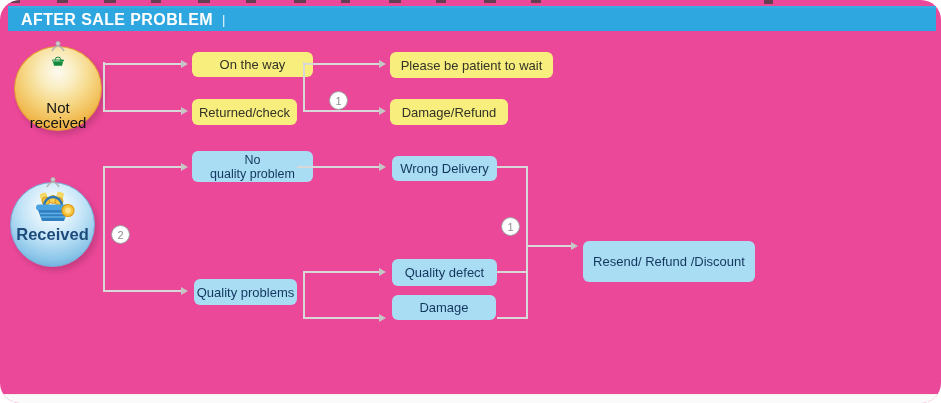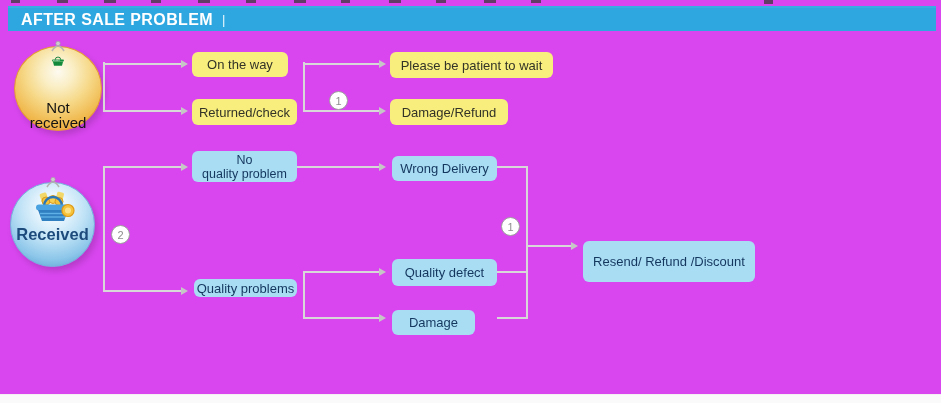--- a/index.html
+++ b/index.html
@@ -1,18 +1,19 @@
 <!DOCTYPE html>
 <html><head>
 <meta charset="utf-8">
 <style>
   html,body{margin:0;padding:0;background:#ffffff;}
   .canvas{
-    position:relative;width:941px;height:403px;background:#d946ef;overflow:hidden;
+    position:relative;width:941px;height:403px;background:#ec4899;overflow:hidden;
     font-family:"Liberation Sans",sans-serif;
+    border-radius:20px;
   }
   
   .crop-dash{position:absolute;top:0;height:3px;background:#3a3a3a;opacity:.75;}
   
   .header-bar{
     position:absolute;left:8px;top:6px;width:928px;height:25px;background:#2EA7E0;
     display:flex;align-items:center;padding-left:13px;box-sizing:border-box;gap:9px;
     border-top:2px solid #38ade4;
   }
   .header-title{color:#ffffff;font-size:16px;font-weight:800;letter-spacing:.4px;white-space:nowrap;}
@@ -135,21 +136,21 @@
     </svg>
     <div class="sphere-label sphere-label-blue">Received</div>
   </div>
 
   <div class="vline" style="left:103px;top:62px;height:50px"></div>
   <div class="hline" style="left:103px;top:63px;width:78px"></div>
   <div class="arrow-right" style="left:181px;top:60px"></div>
   <div class="hline" style="left:103px;top:110px;width:78px"></div>
   <div class="arrow-right" style="left:181px;top:107px"></div>
 
-  <div class="node node-yellow" style="left:192px;top:52px;width:96px;height:25px">
+  <div class="node node-yellow" style="left:192px;top:52px;width:121px;height:25px">
     <span>On the way</span>
   </div>
   <div class="node node-yellow" style="left:192px;top:99px;width:105px;height:26px">
     <span>Returned/check</span>
   </div>
 
   <div class="vline" style="left:303px;top:62px;height:50px"></div>
   <div class="hline" style="left:303px;top:63px;width:76px"></div>
   <div class="arrow-right" style="left:379px;top:60px"></div>
   <div class="hline" style="left:303px;top:110px;width:76px"></div>
@@ -163,43 +164,43 @@
     <span>Damage/Refund</span>
   </div>
 
   <div class="vline" style="left:103px;top:166px;height:126px"></div>
   <div class="hline" style="left:103px;top:166px;width:78px"></div>
   <div class="arrow-right" style="left:181px;top:163px"></div>
   <div class="hline" style="left:103px;top:290px;width:78px"></div>
   <div class="arrow-right" style="left:181px;top:287px"></div>
   <div class="badge" style="left:111px;top:225px">2</div>
 
-  <div class="node node-blue two-line" style="left:192px;top:151px;width:105px;height:31px">
+  <div class="node node-blue two-line" style="left:192px;top:151px;width:121px;height:31px">
     <div>No</div>
     <div>quality problem</div>
   </div>
-  <div class="node node-blue" style="left:194px;top:279px;width:103px;height:18px">
+  <div class="node node-blue" style="left:194px;top:279px;width:103px;height:26px">
     <span>Quality problems</span>
   </div>
 
   <div class="hline" style="left:297px;top:166px;width:82px"></div>
   <div class="arrow-right" style="left:379px;top:163px"></div>
   <div class="vline" style="left:303px;top:271px;height:48px"></div>
   <div class="hline" style="left:303px;top:271px;width:76px"></div>
   <div class="arrow-right" style="left:379px;top:268px"></div>
   <div class="hline" style="left:303px;top:317px;width:76px"></div>
   <div class="arrow-right" style="left:379px;top:314px"></div>
 
   <div class="node node-blue" style="left:392px;top:156px;width:105px;height:25px">
     <span>Wrong Delivery</span>
   </div>
   <div class="node node-blue" style="left:392px;top:259px;width:105px;height:27px">
     <span>Quality defect</span>
   </div>
-  <div class="node node-blue" style="left:392px;top:310px;width:83px;height:25px">
+  <div class="node node-blue" style="left:392px;top:295px;width:104px;height:25px">
     <span>Damage</span>
   </div>
 
   <div class="hline" style="left:497px;top:166px;width:31px"></div>
   <div class="hline" style="left:497px;top:271px;width:31px"></div>
   <div class="hline" style="left:497px;top:317px;width:31px"></div>
   <div class="vline" style="left:526px;top:166px;height:153px"></div>
   <div class="badge" style="left:501px;top:217px">1</div>
   <div class="hline" style="left:526px;top:245px;width:45px"></div>
   <div class="arrow-right" style="left:571px;top:242px"></div>

